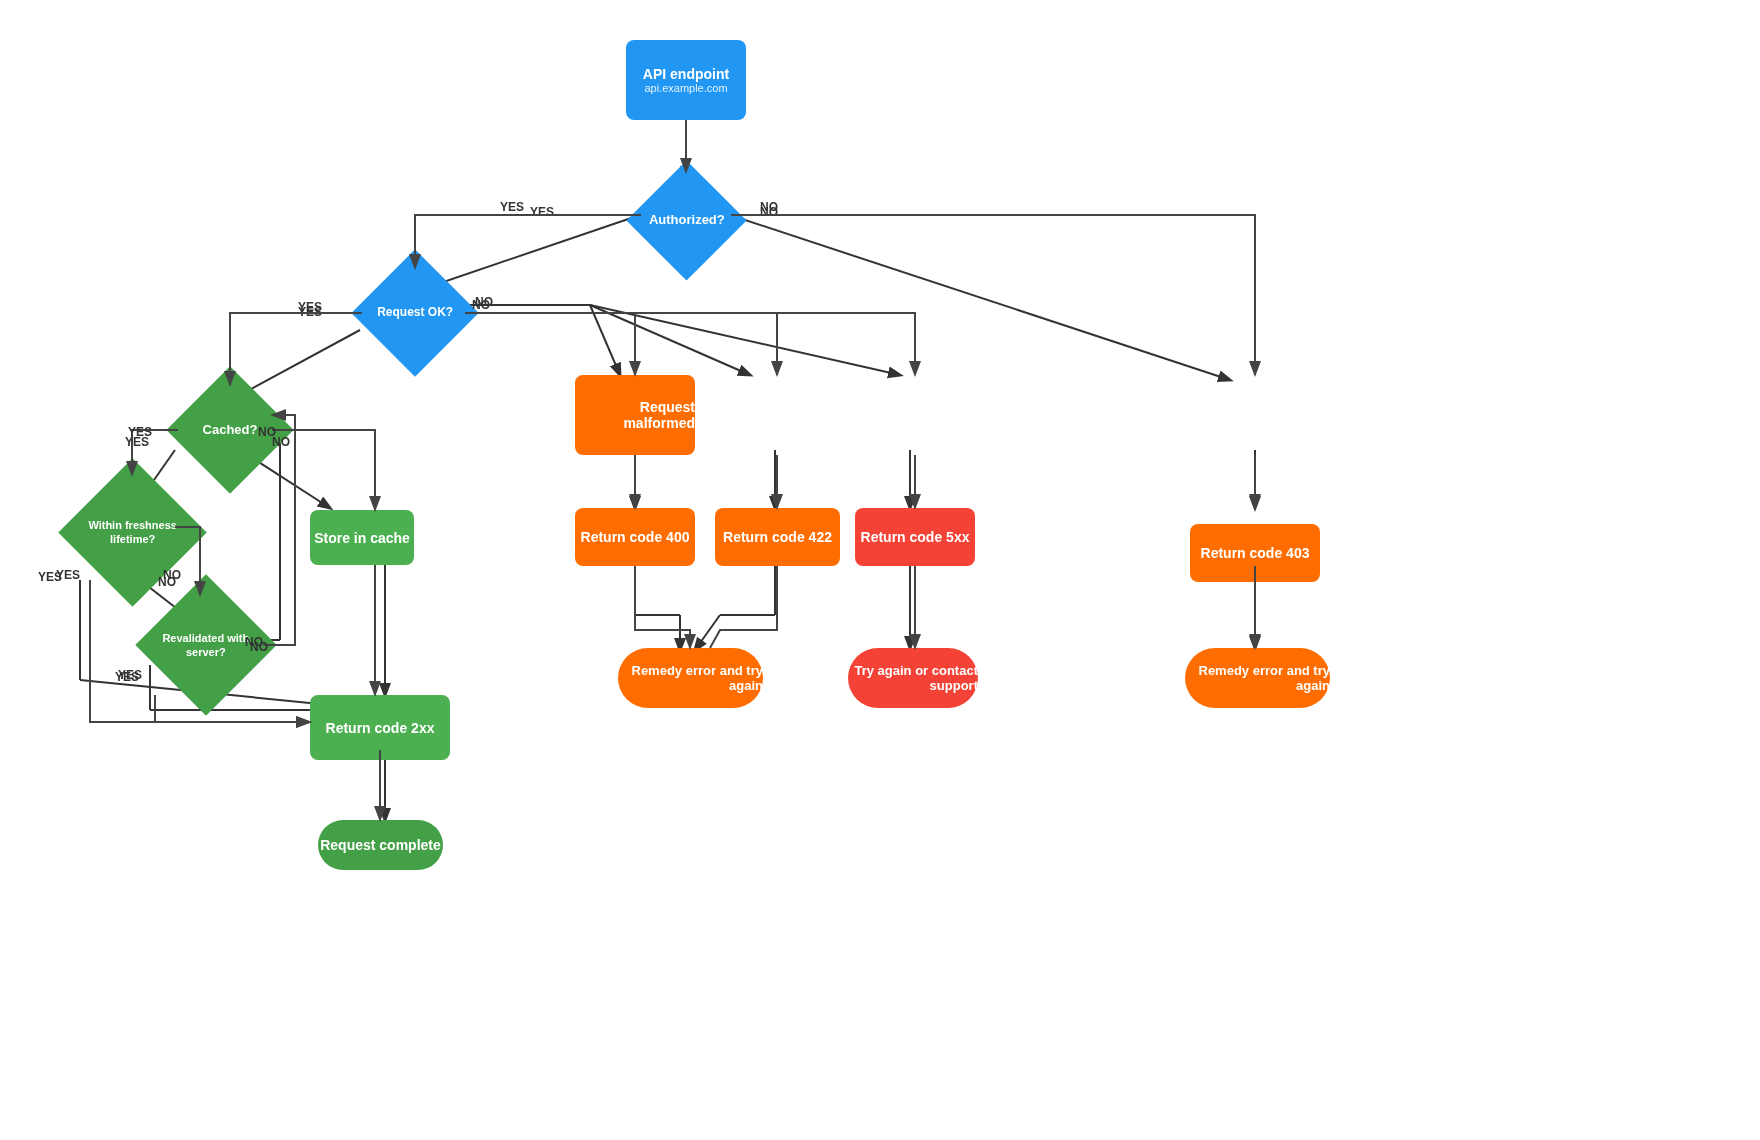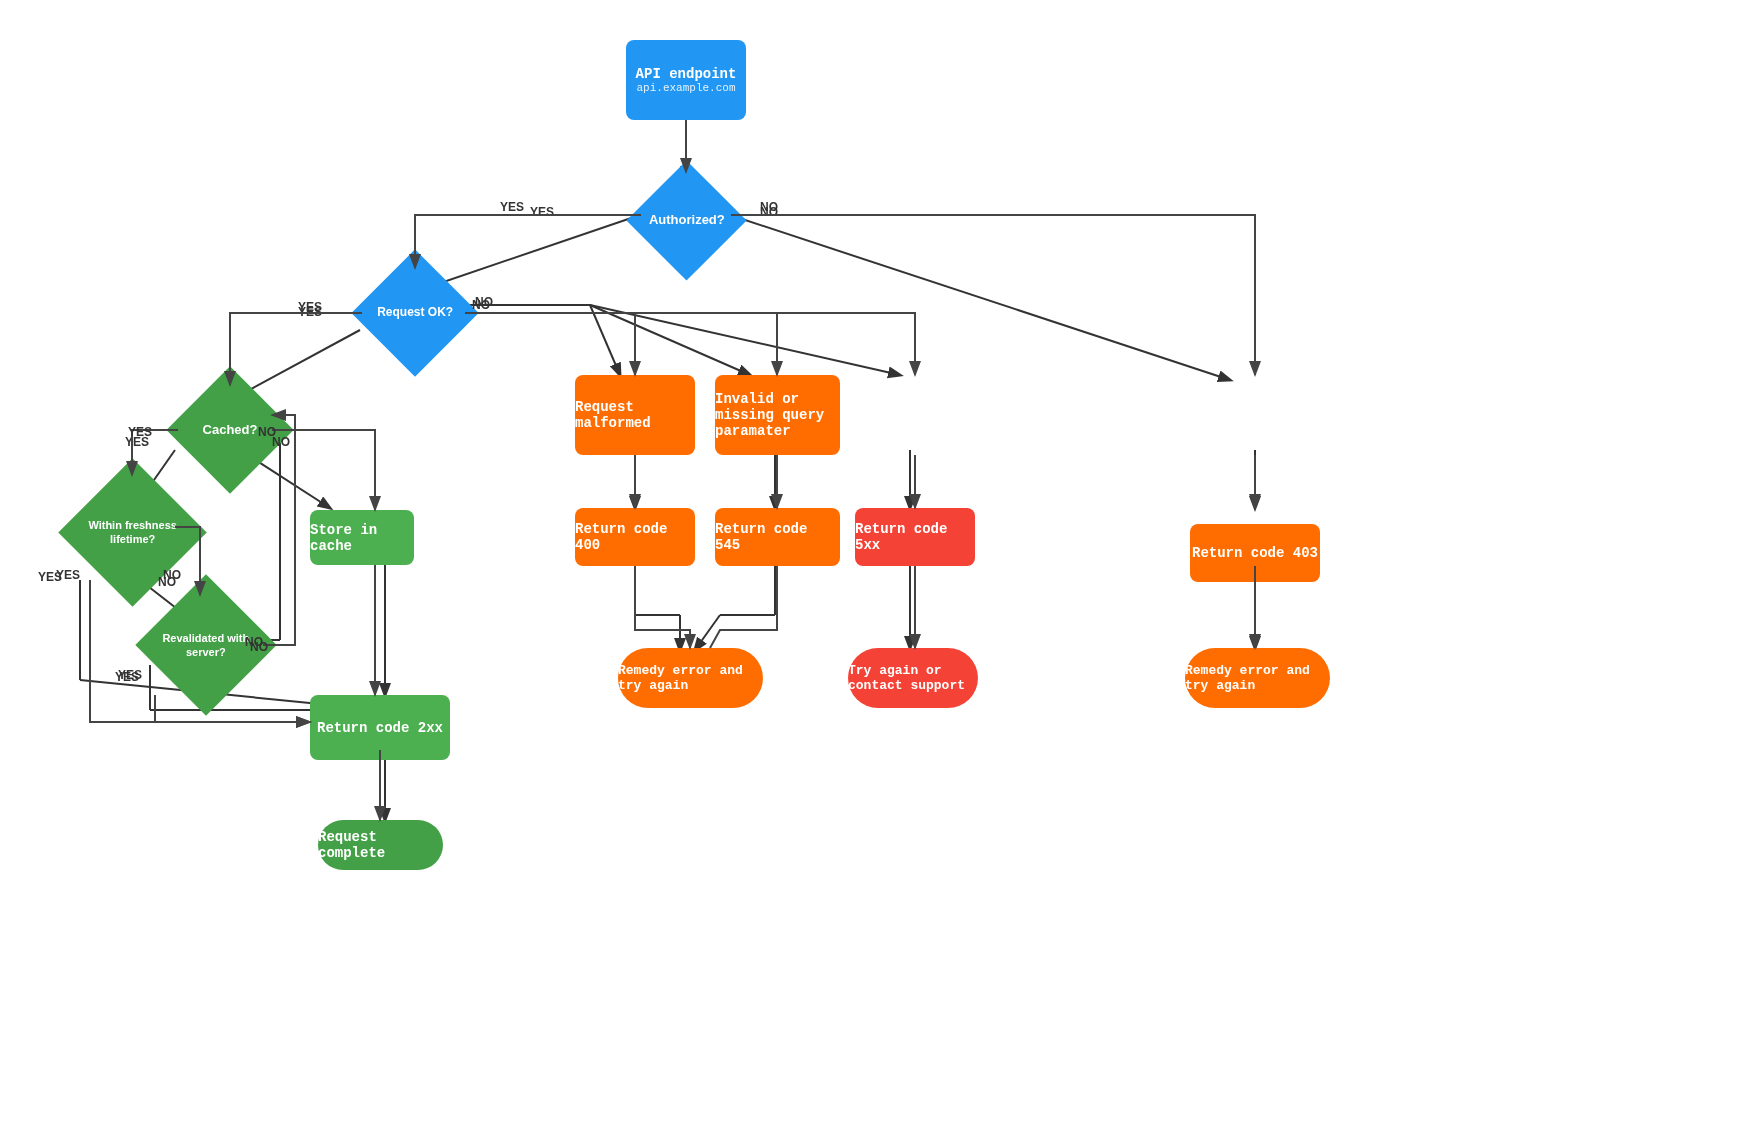--- a/index.html
+++ b/index.html
@@ -14,25 +14,24 @@
     #diagram {
       position: relative;
       width: 1760px;
       height: 1140px;
     }
     .node {
       position: absolute;
       display: flex;
       align-items: center;
       justify-content: center;
-      text-align: left;
+      text-align: right;
       font-size: 14px;
       font-weight: bold;
       color: #fff;
-      font-family: Liberation Mono, monospace;
     }
     .rect {
       border-radius: 8px;
     }
     .diamond-wrap {
       position: absolute;
       display: flex;
       align-items: center;
       justify-content: center;
     }
@@ -205,32 +204,29 @@
   </div>
 
   <div class="node rect green-bright pill" style="left:318px; top:820px; width:125px; height:50px; border-radius:25px;">
     <span>Request complete</span>
   </div>
 
   <div class="node rect orange" style="left:575px; top:375px; width:120px; height:80px;">
     <span>Request malformed</span>
   </div>
 
-  <div class="node rect orange" style="left:715px; top:375px; width:125px; height:80px;">
-    <span>Invalid or missing query paramater</span>
-  </div>
 
 
 
   <div class="node rect orange" style="left:575px; top:508px; width:120px; height:58px;">
     <span>Return code 400</span>
   </div>
 
   <div class="node rect orange" style="left:715px; top:508px; width:125px; height:58px;">
-    <span>Return code 545</span>
+    <span>Return code 422</span>
   </div>
 
   <div class="node rect red" style="left:855px; top:508px; width:120px; height:58px;">
     <span>Return code 5xx</span>
   </div>
 
   <div class="node rect orange" style="left:1190px; top:524px; width:130px; height:58px;">
     <span>Return code 403</span>
   </div>
 

